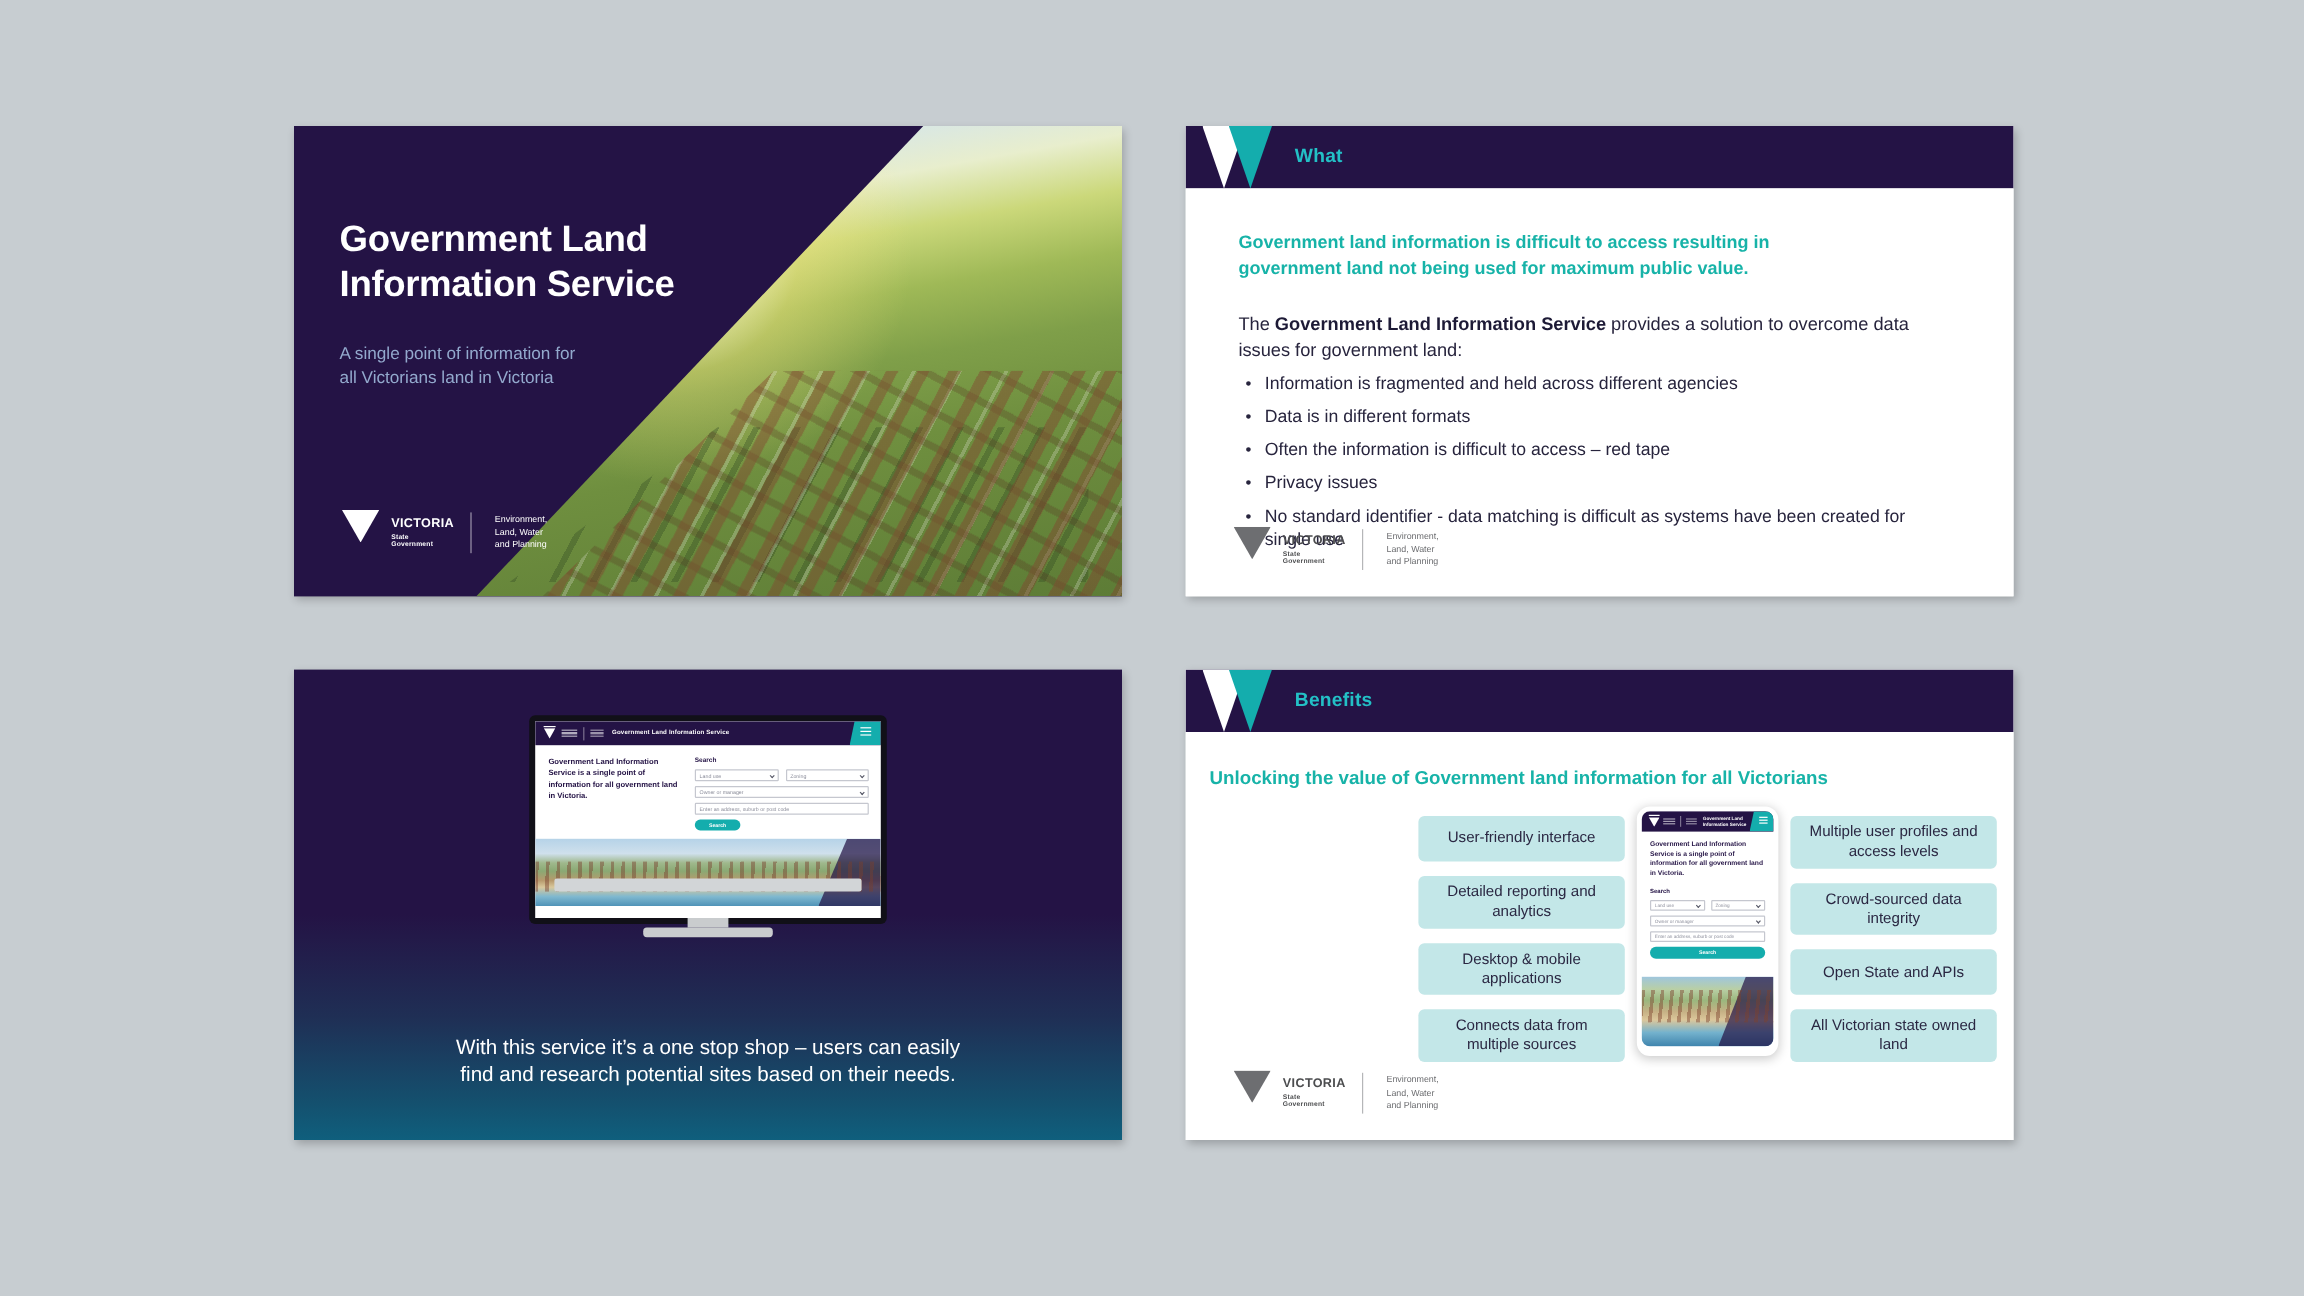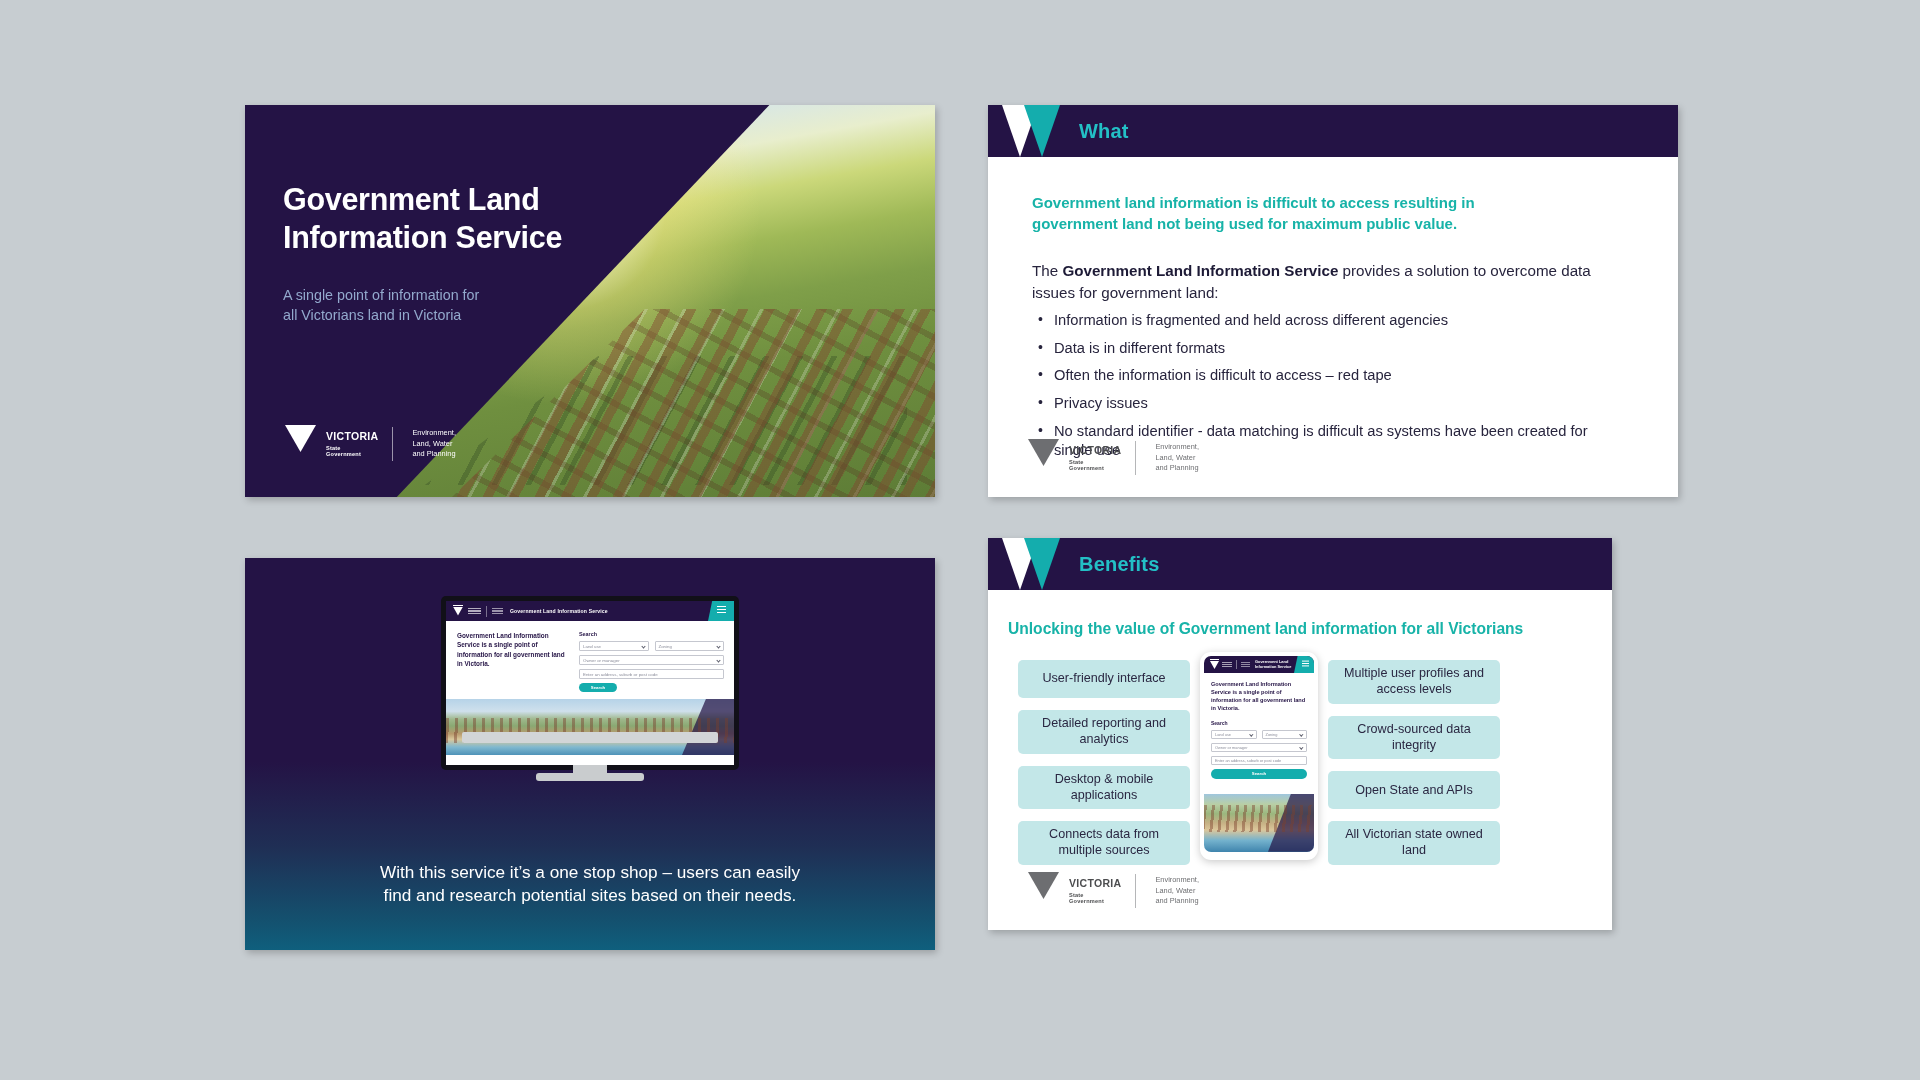--- a/index.html
+++ b/index.html
@@ -17,21 +17,21 @@
   
   .slide {
     position: absolute;
     background: #fff;
     box-shadow: 2px 3px 7px rgba(0,0,0,0.22);
     overflow: hidden;
   }
   #slide-title   { left: 245px; top: 105px;  width: 690px; height: 392px; }
   #slide-what    { left: 988px; top: 105px;  width: 690px; height: 392px; }
   #slide-monitor { left: 245px; top: 558px;  width: 690px; height: 392px; }
-  #slide-benefit { left: 988px; top: 538px;  width: 624px; height: 392px; }
+  #slide-benefit { left: 988px; top: 558px;  width: 690px; height: 392px; }
 
   
   #slide-title { background: #241345; }
   .title-photo {
     position: absolute; inset: 0;
     background:
       radial-gradient(circle at 46% 26%, rgba(255,255,245,0.97) 0%, rgba(255,248,200,0.75) 11%, rgba(253,232,130,0.35) 22%, rgba(0,0,0,0) 42%),
       linear-gradient(170deg, #bcd8ef 0%, #cfe3f2 13%, #e8eecd 25%, #cbd87a 34%, #9fb957 44%, #7f9f49 55%, #6f8f3f 68%, #5d7c36 100%);
     clip-path: polygon(100% 0, 100% 100%, 22% 100%, 76% 0);
   }
@@ -97,21 +97,21 @@
   .hdr-mark { position: relative; width: 76px; height: 52px; flex: none; }
   .hdr-mark .t-white {
     position: absolute; left: 14px; top: 0; width: 36px; height: 52px;
     background: #fff; clip-path: polygon(0 0, 100% 0, 50% 100%);
   }
   .hdr-mark .t-teal {
     position: absolute; left: 36px; top: 0; width: 36px; height: 52px;
     background: #14ADAD; clip-path: polygon(0 0, 100% 0, 50% 100%);
   }
   .hdr-title {
-    color: #23C0C6; font-size: 20px; font-weight: bold;
+    color: #23C0C6; font-size: 16px; font-weight: bold;
     margin-left: 15px; letter-spacing: 0.2px;
   }
   .slide-body { position: relative; height: calc(100% - 52px); background: #fff; }
   .slide-foot { position: absolute; left: 40px; bottom: 20px; }
 
   
   .what-wrap { padding: 36px 42px 0 44px; }
   .what-lead {
     color: #17B3A8; font-size: 15px; font-weight: bold;
     line-height: 1.38; max-width: 520px;
@@ -214,21 +214,21 @@
     position: absolute; left: 0; right: 0; bottom: 42px; text-align: center;
     color: #fff; font-size: 17.2px; line-height: 1.38; padding: 0 54px;
   }
 
   
   .ben-lead {
     color: #17B3A8; font-size: 15.6px; font-weight: bold;
     text-align: left; padding: 30px 20px 0;
   }
   .ben-cols {
-    display: flex; justify-content: flex-start; align-items: flex-start;
+    display: flex; justify-content: flex-end; align-items: flex-start;
     padding: 22px 14px 0 30px; gap: 10px;
   }
   .ben-col { width: 172px; display: flex; flex-direction: column; gap: 12px; }
   .ben-box {
     background: #c3e7e8; border-radius: 5px; min-height: 38px;
     display: flex; align-items: center; justify-content: center; text-align: center;
     color: #2a2742; font-size: 12.6px; line-height: 1.26; padding: 6px 8px;
   }
 
   

